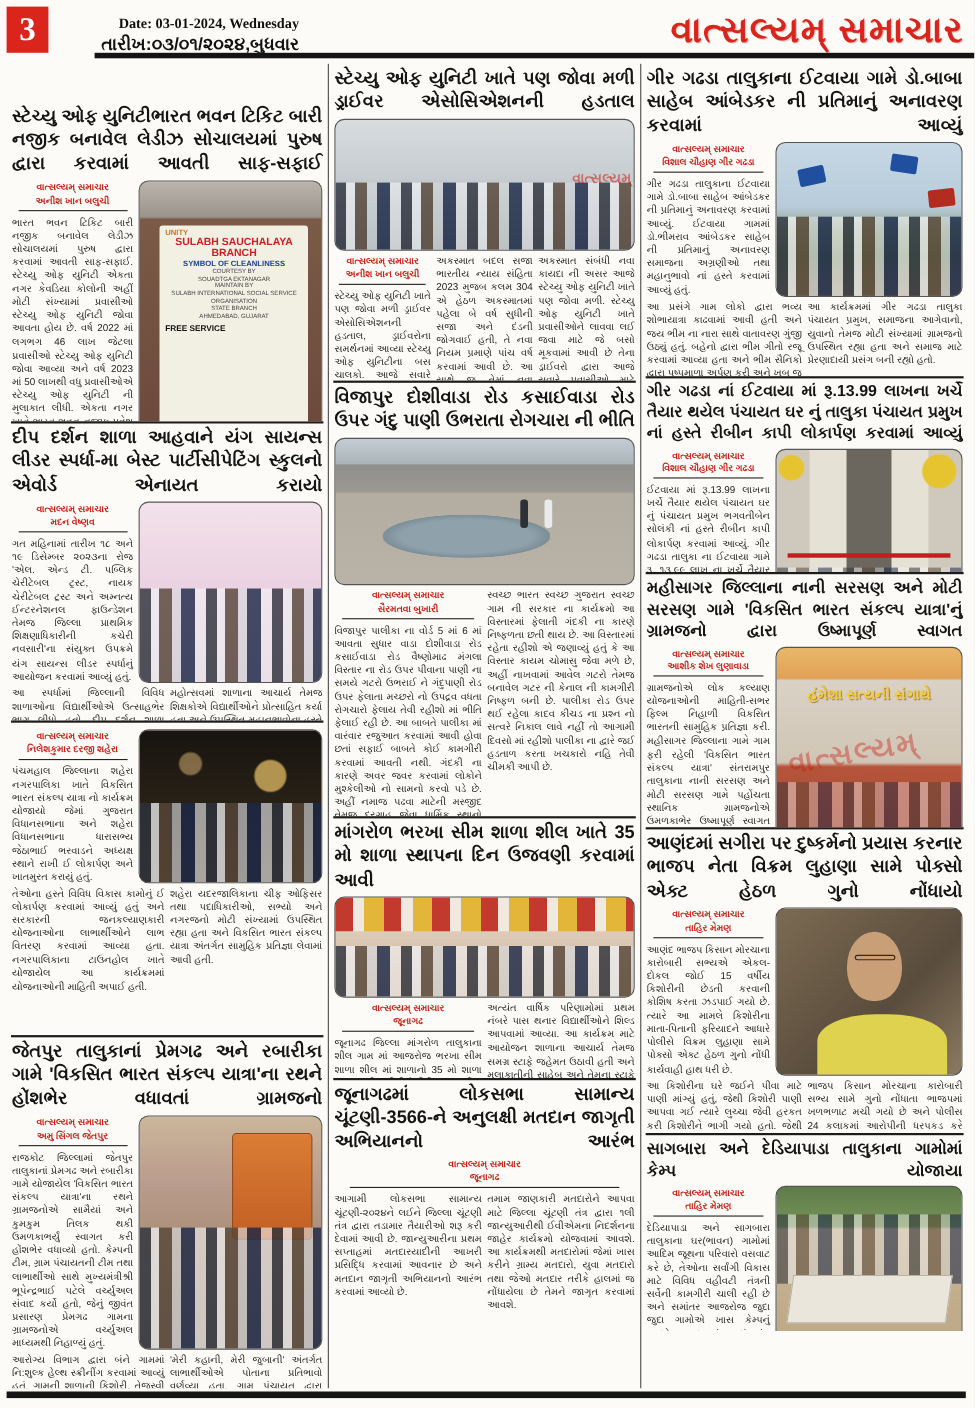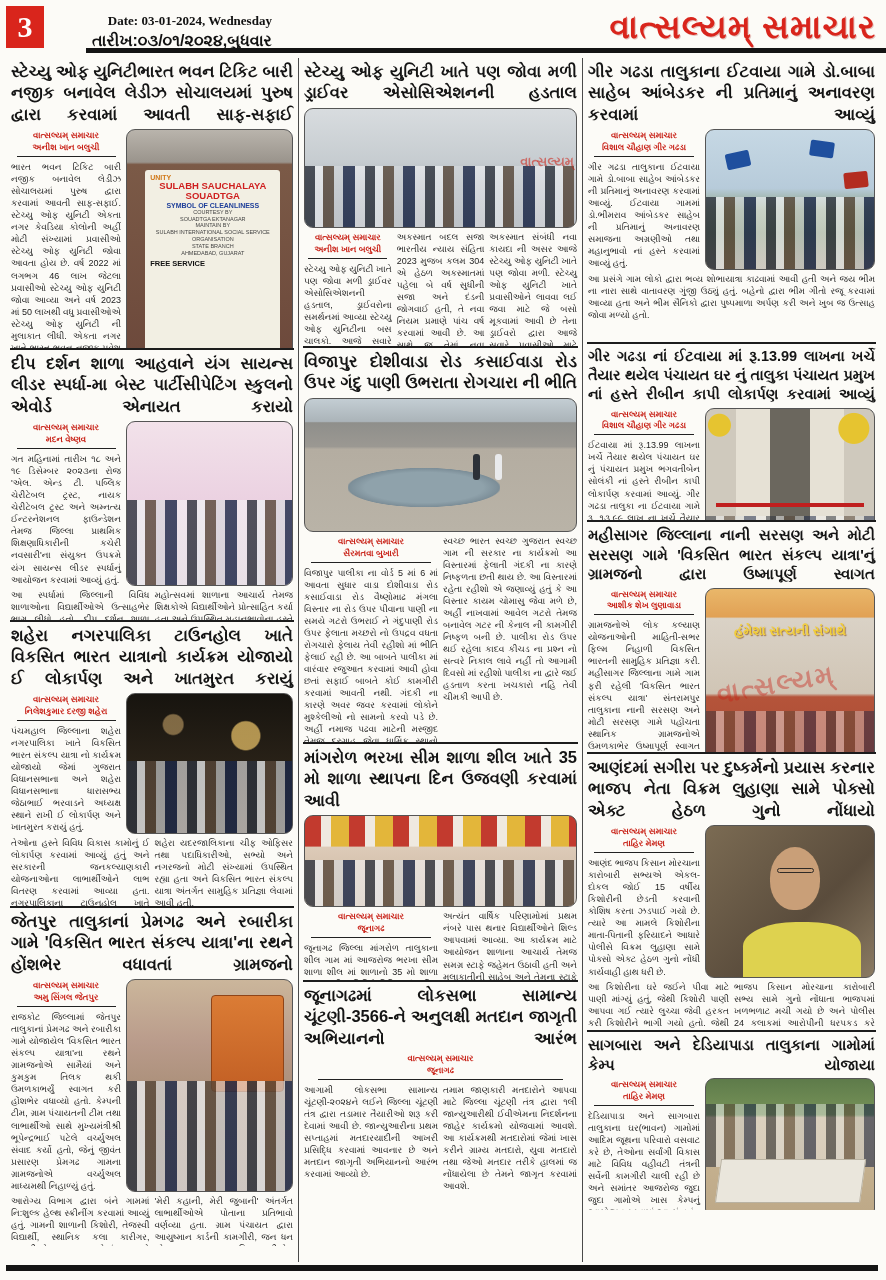--- a/index.html
+++ b/index.html
@@ -14,21 +14,21 @@
   .date-en { font-family:"Liberation Serif",serif; font-weight:bold; font-size:13px; color:#111; }
   .date-gu { font-weight:bold; font-size:16px; color:#111; }
   .masthead { position:absolute; right:10px; top:8px; font-size:33px; font-weight:bold; color:#d9251c;
               letter-spacing:1px; text-shadow:1px 1px 0 rgba(150,20,10,.25); }
   .toprule { position:absolute; left:86px; right:0; top:48px; height:5px; background:#141414; }
 
   
   .content { position:absolute; top:58px; left:6px; right:6px; bottom:18px; display:flex; }
   .col { overflow:hidden; padding:0 4px; }
   .col + .col { border-left:1px solid #4a4a4a; }
-  .col0 { width:292px; } .col1 { width:284px; } .col2 { width:298px; }
+  .col0 { width:292px;margin-top:35px; } .col1 { width:284px; } .col2 { width:298px; }
 
   .article { border-bottom:2px solid #1c1c1c; padding:3px 1px 5px; overflow:hidden; }
   .article:last-child { border-bottom:none; }
   .headline { font-size:16.5px; font-weight:bold; color:#141414; line-height:1.3;
               text-align:justify; text-align-last:justify; margin-bottom:4px; }
   .row { display:flex; gap:5px; margin-top:3px; }
   .cell { flex:1 1 0; min-width:0; }
   .body { font-size:9px; line-height:1.34; color:#1d1d1d; text-align:justify; word-break:break-word; }
   .byline { text-align:center; font-size:8.5px; font-weight:bold; color:#c9241a;
             margin:1px auto 4px; line-height:1.4; width:90%; }
@@ -118,21 +118,21 @@
           <div class="cell">
             <div class="byline">
               <span class="agency">વાત્સલ્યમ્ સમાચાર</span>
               <span class="reporter">અનીશ ખાન બલુચી</span>
             </div>
             <p class="body">ભારત ભવન ટિકિટ બારી નજીક બનાવેલ લેડીઝ સોચાલયમાં પુરુષ દ્વારા કરવામાં આવતી સાફ-સફાઈ. સ્ટેચ્યુ ઓફ યુનિટી એકતા નગર કેવડિયા કોલોની અહીં મોટી સંખ્યામાં પ્રવાસીઓ સ્ટેચ્યુ ઓફ યુનિટી જોવા આવતા હોય છે. વર્ષ 2022 માં લગભગ 46 લાખ જેટલા પ્રવાસીઓ સ્ટેચ્યુ ઓફ યુનિટી જોવા આવ્યા અને વર્ષ 2023 માં 50 લાખથી વધુ પ્રવાસીઓએ સ્ટેચ્યુ ઓફ યુનિટી ની મુલાકાત લીધી. એકતા નગર ખાતે ભારત ભવન નજીક પ્રવેશ એન્ટ્રી ટિકિટ બારી બનાવવામાં આવેલ છે.</p>
           </div>
           <div class="photo ph-sign" style="min-height:128px">
             <div class="sign-board">
               <span class="sign-brand">UNITY</span>
-              <div class="sign-title">SULABH SAUCHALAYA SOUADTGA</div>
+              <div class="sign-title">SULABH SAUCHALAYA BRANCH</div>
               <div class="sign-sub">SYMBOL OF CLEANLINESS</div>
               <div class="sign-small">COURTESY BY</div>
               <div class="sign-small">SOUADTGA EKTANAGAR</div>
               <div class="sign-small">MAINTAIN BY</div>
               <div class="sign-small">SULABH INTERNATIONAL SOCIAL SERVICE ORGANISATION</div>
               <div class="sign-small">STATE BRANCH</div>
               <div class="sign-small">AHMEDABAD, GUJARAT</div>
               <span class="sign-free">FREE SERVICE</span>
             </div>
           </div>
@@ -154,21 +154,20 @@
             <div class="people-strip"></div>
           </div>
         </div>
         <div class="row">
           <p class="body cell">આ સ્પર્ધામાં જિલ્લાની વિવિધ શાળાઓના વિદ્યાર્થીઓએ ઉત્સાહભેર ભાગ લીધો હતો. દીપ દર્શન શાળા આહવાના વિદ્યાર્થીઓએ વિજ્ઞાનના વિવિધ મોડેલો રજૂ કરી સૌને પ્રભાવિત કર્યા હતા અને શાળાને 'BEST PARTICIPATING SCHOOL' નો એવોર્ડ એનાયત કરાયો હતો.</p>
           <p class="body cell">મહોત્સવમાં શાળાના આચાર્ય તેમજ શિક્ષકોએ વિદ્યાર્થીઓને પ્રોત્સાહિત કર્યા હતા અને ઉપસ્થિત મહાનુભાવોના હસ્તે ટ્રોફી તથા પ્રમાણપત્રો વિદ્યાર્થીઓને આપવામાં આવ્યા હતા. આ સિદ્ધિ બદલ શાળા પરિવારને અભિનંદન પાઠવવામાં આવ્યા હતા.</p>
         </div>
       </section>
 
       <section class="article" style="height:286px">
-        <h2 class="headline">શહેરા નગરપાલિકા ટાઉનહોલ ખાતે વિકસિત ભારત યાત્રાનો કાર્યક્રમ યોજાયો ઈ લોકાર્પણ અને ખાતમુરત કરાયું</h2>
         <div class="row">
           <div class="cell">
             <div class="byline">
               <span class="agency">વાત્સલ્યમ્ સમાચાર</span>
               <span class="reporter">નિલેશકુમાર દરજી શહેરા</span>
             </div>
             <p class="body">પંચમહાલ જિલ્લાના શહેરા નગરપાલિકા ખાતે વિકસિત ભારત સંકલ્પ યાત્રા નો કાર્યક્રમ યોજાયો જેમાં ગુજરાત વિધાનસભાના અને શહેરા વિધાનસભાના ધારાસભ્ય જેઠાભાઈ ભરવાડને અધ્યક્ષ સ્થાને રાખી ઈ લોકાર્પણ અને ખાતમુરત કરાયું હતું.</p>
           </div>
           <div class="photo ph-night" style="min-height:128px">
             <div class="people-strip"></div>
@@ -286,20 +285,21 @@
           </div>
           <div class="photo ph-flags" style="min-height:138px">
             <span class="flag f1"></span>
             <span class="flag f2"></span>
             <span class="flag f3"></span>
             <div class="people-strip"></div>
           </div>
         </div>
         <div class="row">
           <p class="body cell">આ પ્રસંગે ગામ લોકો દ્વારા ભવ્ય શોભાયાત્રા કાઢવામાં આવી હતી અને જય ભીમ ના નારા સાથે વાતાવરણ ગુંજી ઉઠ્યું હતું. બહેનો દ્વારા ભીમ ગીતો રજૂ કરવામાં આવ્યા હતા અને ભીમ સૈનિકો દ્વારા પુષ્પમાળા અર્પણ કરી અને ખુબ જ ઉત્સાહ જોવા મળ્યો હતો.</p>
+          <p class="body cell">આ કાર્યક્રમમાં ગીર ગઢડા તાલુકા પંચાયત પ્રમુખ, સમાજના આગેવાનો, યુવાનો તેમજ મોટી સંખ્યામાં ગ્રામજનો ઉપસ્થિત રહ્યા હતા અને સમાજ માટે પ્રેરણાદાયી પ્રસંગ બની રહ્યો હતો.</p>
         </div>
       </section>
 
       <section class="article" style="height:178px">
         <h2 class="headline" style="font-size:14.5px">ગીર ગઢડા નાં ઈટવાયા માં રૂ.13.99 લાખના ખર્ચે તૈયાર થયેલ પંચાયત ઘર નું તાલુકા પંચાયત પ્રમુખ નાં હસ્તે રીબીન કાપી લોકાર્પણ કરવામાં આવ્યું</h2>
         <div class="row">
           <div class="cell">
             <div class="byline">
               <span class="agency">વાત્સલ્યમ્ સમાચાર</span>
               <span class="reporter">વિશાલ ચૌહાણ ગીર ગઢડા</span>

